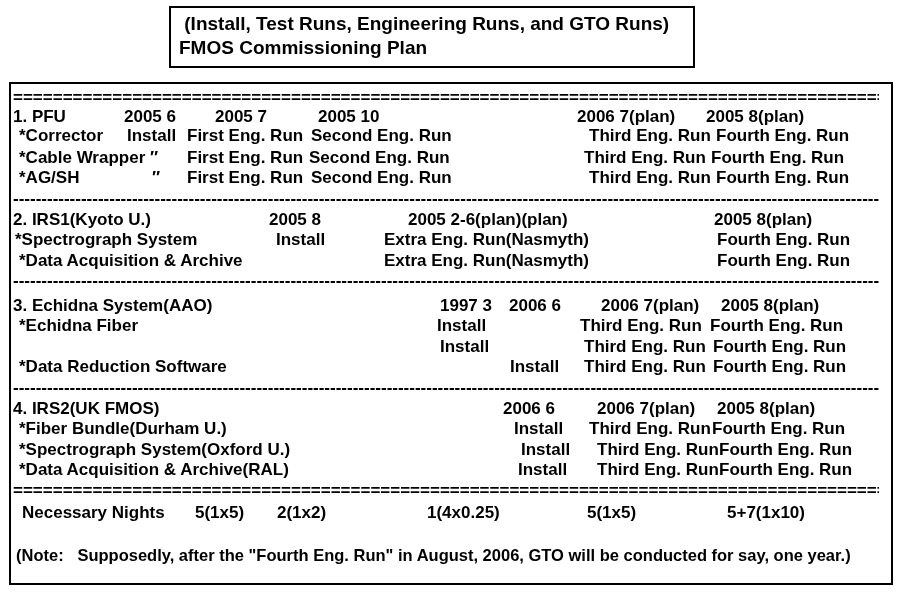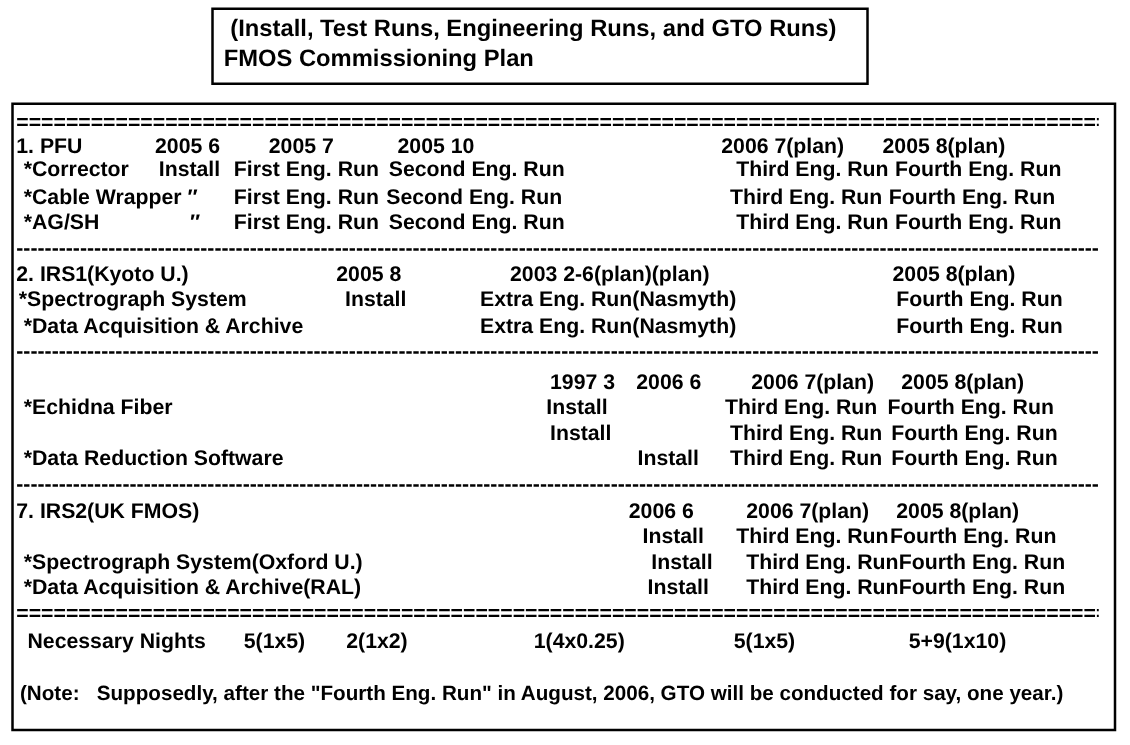--- a/index.html
+++ b/index.html
@@ -71,40 +71,41 @@
     <span style="left:716px">Fourth Eng. Run</span>
   </div>
 
   <div class="line" style="top:189px">
     <span class="sep-span" style="left:13px">------------------------------------------------------------------------------------------------------------------------------------------------------------------</span>
   </div>
 
   <div class="line" style="top:210px">
     <span style="left:13px">2. IRS1(Kyoto U.)</span>
     <span style="left:269px">2005 8</span>
-    <span style="left:408px">2003 2-6(plan)(plan)</span>
+    <span style="left:408px">2005 2-6(plan)(plan)</span>
     <span style="left:714px">2005 8(plan)</span>
   </div>
   <div class="line" style="top:230px">
     <span style="left:15px">*Spectrograph System</span>
     <span style="left:276px">Install</span>
     <span style="left:384px">Extra Eng. Run(Nasmyth)</span>
     <span style="left:717px">Fourth Eng. Run</span>
   </div>
   <div class="line" style="top:251px">
     <span style="left:19px">*Data Acquisition &amp; Archive</span>
     <span style="left:384px">Extra Eng. Run(Nasmyth)</span>
     <span style="left:717px">Fourth Eng. Run</span>
   </div>
 
   <div class="line" style="top:271px">
     <span class="sep-span" style="left:13px">------------------------------------------------------------------------------------------------------------------------------------------------------------------</span>
   </div>
 
   <div class="line" style="top:296px">
+    <span style="left:13px">3. Echidna System(AAO)</span>
     <span style="left:440px">1997 3</span>
     <span style="left:509px">2006 6</span>
     <span style="left:601px">2006 7(plan)</span>
     <span style="left:721px">2005 8(plan)</span>
   </div>
   <div class="line" style="top:316px">
     <span style="left:19px">*Echidna Fiber</span>
     <span style="left:437px">Install</span>
     <span style="left:580px">Third Eng. Run</span>
     <span style="left:710px">Fourth Eng. Run</span>
@@ -119,26 +120,27 @@
     <span style="left:510px">Install</span>
     <span style="left:584px">Third Eng. Run</span>
     <span style="left:713px">Fourth Eng. Run</span>
   </div>
 
   <div class="line" style="top:378px">
     <span class="sep-span" style="left:13px">------------------------------------------------------------------------------------------------------------------------------------------------------------------</span>
   </div>
 
   <div class="line" style="top:399px">
-    <span style="left:13px">7. IRS2(UK FMOS)</span>
+    <span style="left:13px">4. IRS2(UK FMOS)</span>
     <span style="left:503px">2006 6</span>
     <span style="left:597px">2006 7(plan)</span>
     <span style="left:717px">2005 8(plan)</span>
   </div>
   <div class="line" style="top:419px">
+    <span style="left:19px">*Fiber Bundle(Durham U.)</span>
     <span style="left:514px">Install</span>
     <span style="left:589px">Third Eng. Run</span>
     <span style="left:712px">Fourth Eng. Run</span>
   </div>
   <div class="line" style="top:440px">
     <span style="left:19px">*Spectrograph System(Oxford U.)</span>
     <span style="left:521px">Install</span>
     <span style="left:597px">Third Eng. Run</span>
     <span style="left:719px">Fourth Eng. Run</span>
   </div>
@@ -152,20 +154,20 @@
   <div class="line" style="top:481px">
     <span class="sep-span" style="left:13px">==============================================================================================================</span>
   </div>
 
   <div class="line" style="top:503px">
     <span style="left:22px">Necessary Nights</span>
     <span style="left:195px">5(1x5)</span>
     <span style="left:277px">2(1x2)</span>
     <span style="left:427px">1(4x0.25)</span>
     <span style="left:587px">5(1x5)</span>
-    <span style="left:727px">5+9(1x10)</span>
+    <span style="left:727px">5+7(1x10)</span>
   </div>
 
   <div class="line note-line" style="top:545px">
     <span style="left:16px">(Note:   Supposedly, after the "Fourth Eng. Run" in August, 2006, GTO will be conducted for say, one year.)</span>
   </div>
 
 </div>
 
 </body></html>

